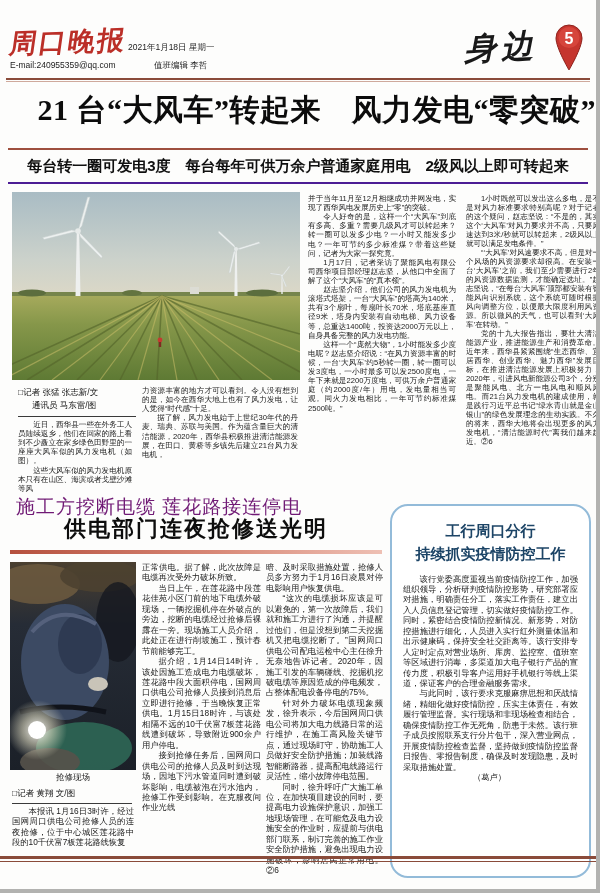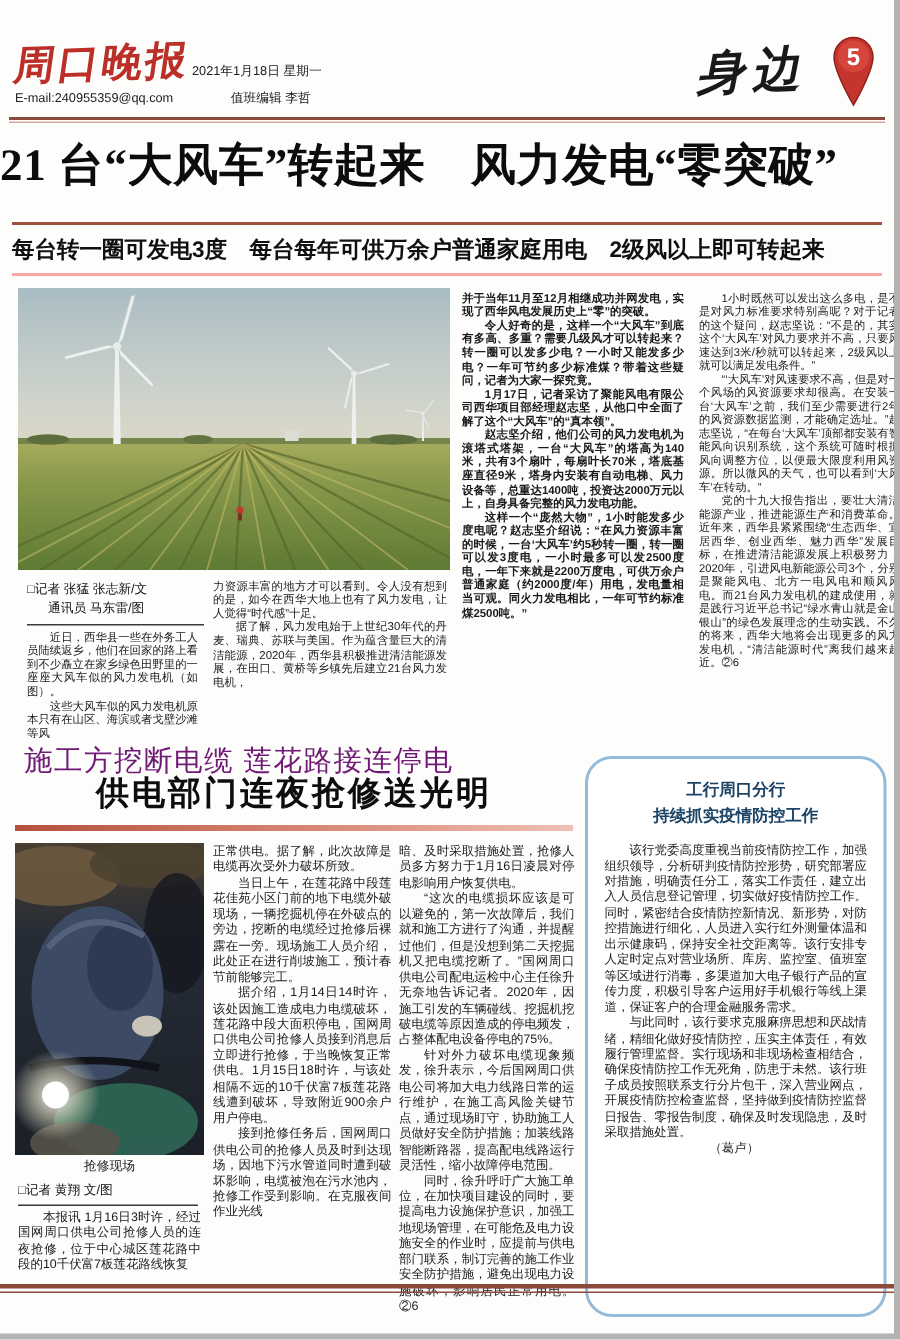--- a/index.html
+++ b/index.html
@@ -14,39 +14,39 @@
   .mast-row2{position:absolute;left:10px;top:60px;font-size:8.5px;color:#222;white-space:nowrap;}
   .mast-row2 .ed{margin-left:36px;}
   .section-title{position:absolute;right:58px;top:26px;font-family:"Liberation Serif",serif;
         font-weight:bold;font-style:italic;font-size:32px;color:#191919;letter-spacing:5px;
         transform:rotate(-3deg);}
   .pin{position:absolute;right:10px;top:22px;}
   .header-rule{position:absolute;left:6px;right:6px;top:78px;height:2px;background:#8a4b3a;}
   .header-rule:after{content:"";position:absolute;left:0;right:0;top:3px;height:1px;background:#cfa99c;}
 
   
-  .headline1{position:absolute;left:0;width:596px;top:90px;text-align:left;
+  .headline1{position:absolute;left:0;width:596px;top:90px;text-align:right;
         font-family:"Liberation Serif",serif;font-weight:900;font-size:30px;color:#0c0c0c;
         letter-spacing:0.5px;white-space:nowrap;}
   .subhead{position:absolute;left:8px;right:8px;top:148px;border-top:2px solid #9e4f3e;
-        border-bottom:2px solid #fca5a5;padding:7px 0 6px;font-size:15px;
+        border-bottom:2px solid #4c1d95;padding:7px 0 6px;text-align:center;font-size:15px;
         font-weight:bold;color:#101010;white-space:nowrap;}
 
   
   .a1{position:absolute;left:10px;top:192px;width:580px;height:300px;}
   .photo1{position:absolute;left:2px;top:0;width:288px;height:188px;display:block;}
   .a1-byline{position:absolute;left:8px;top:194px;width:118px;font-size:8.5px;color:#111;
         border-bottom:1px solid #3a3a3a;padding-bottom:4px;line-height:1.5;}
   .a1-byline .b2{padding-left:14px;}
   .coltext{font-size:7.6px;line-height:1.2;text-align:justify;color:#191919;overflow:hidden;}
   .coltext p{margin:0;text-indent:2em;}
   .cont p:first-child{text-indent:0;}
   .a1-colA{position:absolute;left:8px;top:228px;width:114px;height:72px;}
   .a1-colB{position:absolute;left:132px;top:194px;width:156px;height:106px;}
-  .a1-colC{position:absolute;left:298px;top:2px;width:148px;height:298px;font-weight:bold;}
+  .a1-colC{position:absolute;left:298px;top:2px;width:148px;height:298px;}
   .a1-colD{position:absolute;left:456px;top:2px;width:134px;height:298px;font-size:7.5px;}
 
   
   .a2-kicker{position:absolute;left:16px;top:494px;font-size:19px;font-weight:normal;color:#701a75;
         letter-spacing:1px;white-space:nowrap;}
   .a2-headline{position:absolute;left:0;width:392px;top:514px;text-align:center;font-size:22px;
         font-weight:bold;color:#0d0d0d;letter-spacing:2px;white-space:nowrap;}
   .a2-sep{position:absolute;left:10px;width:372px;top:550px;height:4px;
         background:linear-gradient(90deg,#b5503e,#d88876 55%,#eec0b4);}
   .photo2{position:absolute;left:10px;top:562px;width:126px;height:208px;display:block;}
@@ -56,21 +56,21 @@
         border-bottom:1px solid #3a3a3a;padding-bottom:3px;}
   .a2text{font-size:8.3px;line-height:1.26;text-align:justify;color:#191919;overflow:hidden;}
   .a2text p{margin:0;text-indent:2em;}
   .a2-colA{position:absolute;left:12px;top:806px;width:122px;height:78px;}
   .a2-colB{position:absolute;left:142px;top:562px;width:119px;height:326px;}
   .a2-colC{position:absolute;left:266px;top:562px;width:117px;height:326px;}
 
   
   .notice-box{position:absolute;left:390px;top:504px;width:201px;height:374px;box-sizing:border-box;
         border:2px solid #93bbd9;border-radius:18px;padding:10px 11px 8px;background:#fff;}
-  .notice-title{text-align:center;font-size:11px;font-weight:bold;color:#1c4466;line-height:1.55;
+  .notice-title{text-align:center;font-size:15px;font-weight:bold;color:#1c4466;line-height:1.55;
         margin-top:3px;}
   .notice-body{margin-top:8px;font-size:8.3px;line-height:1.26;text-align:justify;color:#191919;
         overflow:hidden;height:300px;}
   .notice-body p{margin:0;text-indent:2em;}
   .notice-body p:last-child{text-align:center;text-indent:0;padding-right:2px;}
 
   
   .bottom-rule1{position:absolute;left:0;right:0;top:856px;height:3px;background:#8a4b3a;}
   .bottom-rule2{position:absolute;left:0;right:0;top:861px;height:1px;background:#8a4b3a;}
 </style>

